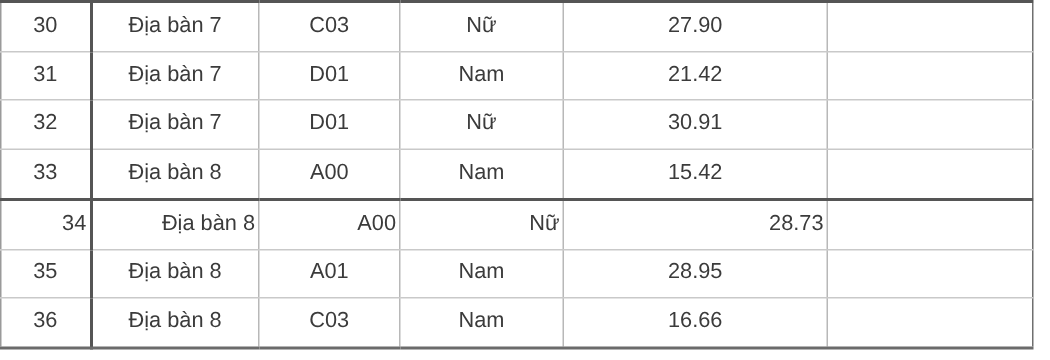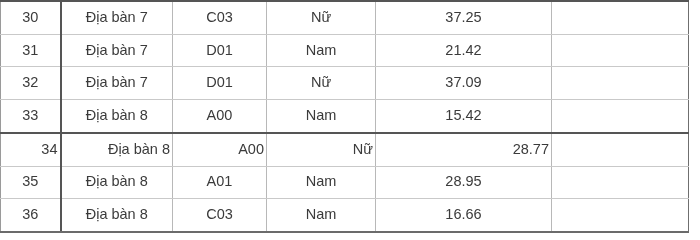--- a/index.html
+++ b/index.html
@@ -87,53 +87,53 @@
       <col class="w-sex">
         <col class="w-score">
         <col class="w-note">
     </colgroup>
     <tbody id="table-body">
         <tr class="row-first">
           <td class="col-idx">30</td>
           <td class="col-area">Địa bàn 7</td>
           <td class="col-block">C03</td>
           <td class="col-sex">Nữ</td>
-          <td class="col-score">37.25</td>
+          <td class="col-score">27.90</td>
           <td class="col-note"></td>
         </tr>
         <tr>
           <td class="col-idx">31</td>
           <td class="col-area">Địa bàn 7</td>
           <td class="col-block">D01</td>
           <td class="col-sex">Nam</td>
           <td class="col-score">21.42</td>
           <td class="col-note"></td>
         </tr>
         <tr>
           <td class="col-idx">32</td>
           <td class="col-area">Địa bàn 7</td>
           <td class="col-block">D01</td>
           <td class="col-sex">Nữ</td>
-          <td class="col-score">37.09</td>
+          <td class="col-score">30.91</td>
           <td class="col-note"></td>
         </tr>
         <tr>
           <td class="col-idx">33</td>
           <td class="col-area">Địa bàn 8</td>
           <td class="col-block">A00</td>
           <td class="col-sex">Nam</td>
           <td class="col-score">15.42</td>
           <td class="col-note"></td>
         </tr>
         <tr class="rule-strong-above">
           <td class="col-idx">34</td>
           <td class="col-area">Địa bàn 8</td>
           <td class="col-block">A00</td>
           <td class="col-sex">Nữ</td>
-          <td class="col-score">28.77</td>
+          <td class="col-score">28.73</td>
           <td class="col-note"></td>
         </tr>
         <tr>
           <td class="col-idx">35</td>
           <td class="col-area">Địa bàn 8</td>
           <td class="col-block">A01</td>
           <td class="col-sex">Nam</td>
           <td class="col-score">28.95</td>
           <td class="col-note"></td>
         </tr>

